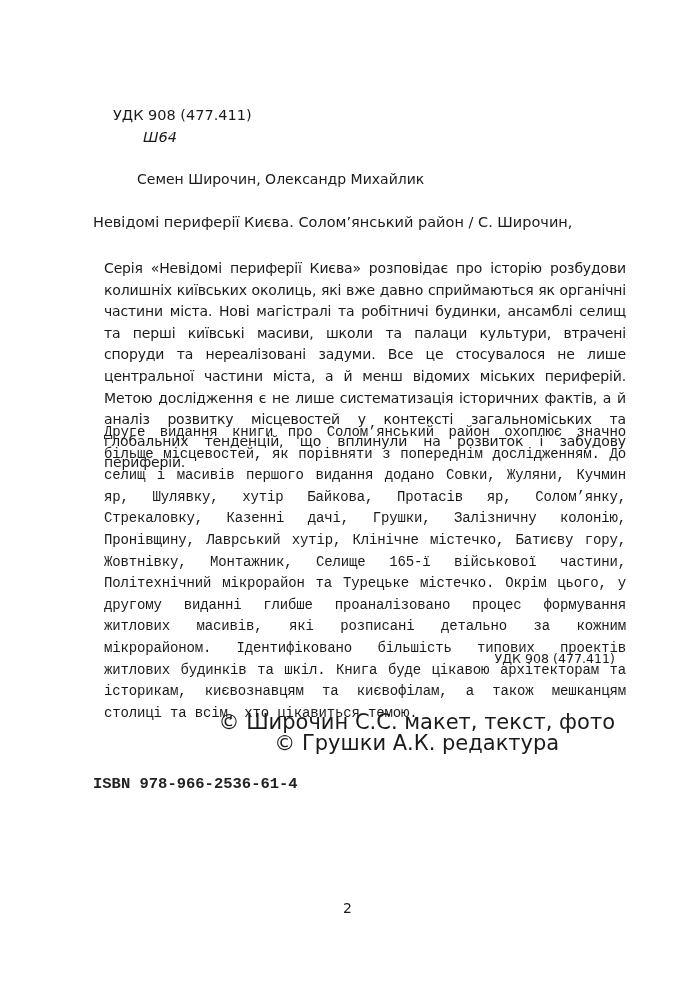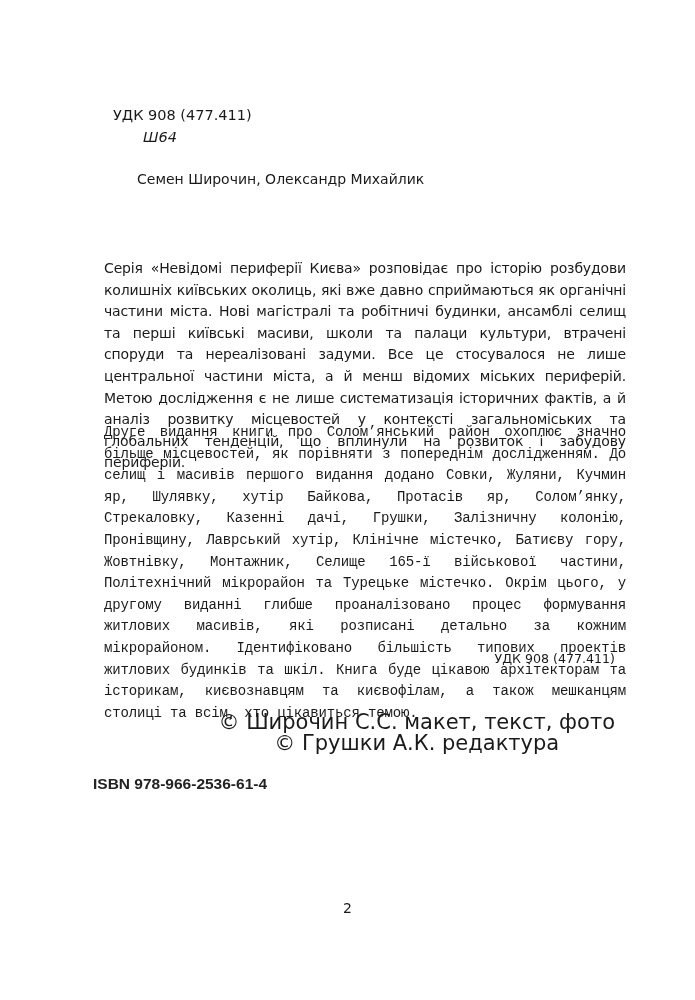--- a/index.html
+++ b/index.html
@@ -17,31 +17,32 @@
     font-size: 14px; line-height: 21.6px; text-align: justify;
     text-align-last: left; letter-spacing: -0.15px;
   }
   #p1 { top: 258px; }
   #p2 { top: 422px; font-family: Liberation Mono, monospace; }
   #udk-bottom { right: 80px; top: 651px; font-size: 12.6px; }
   #copyrights {
     position: absolute; right: 80px; top: 712px; text-align: center;
     font-size: 21px; line-height: 20.5px;
   }
-  #isbn { left: 93px; top: 775px; font-size: 15.5px; font-family: Liberation Sans, sans-serif; font-weight: bold; color: #222; }
+  #isbn { left: 93px; top: 775px; font-size: 15.5px; font-family: Liberation Mono, monospace; font-weight: bold; color: #222; }
   #pagenum { left: 343px; top: 900px; font-size: 14px; }
 </style>
 </head>
 <body>
 
 <div id="udk-top" class="abs">УДК 908 (477.411)</div>
 <div id="code" class="abs">Ш64</div>
 <div id="authors" class="abs">Семен Широчин, Олександр Михайлик</div>
 
 <div id="bib" class="abs">
+  <div>Невідомі периферії Києва. Солом’янський район / С. Широчин,</div>
 </div>
 
 <div id="p1" class="para">Серія «Невідомі периферії Києва» розповідає про історію розбудови колишніх київських околиць, які вже давно сприймаються як органічні частини міста. Нові магістралі та робітничі будинки, ансамблі селищ та перші київські масиви, школи та палаци культури, втрачені споруди та нереалізовані задуми. Все це стосувалося не лише центральної частини міста, а й менш відомих міських периферій. Метою дослідження є не лише систематизація історичних фактів, а й аналіз розвитку місцевостей у контексті загальноміських та глобальних тенденцій, що вплинули на розвиток і забудову периферій.</div>
 <div id="p2" class="para">Друге видання книги про Солом’янський район охоплює значно більше місцевостей, як порівняти з попереднім дослідженням. До селищ і масивів першого видання додано Совки, Жуляни, Кучмин яр, Шулявку, хутір Байкова, Протасів яр, Солом’янку, Стрекаловку, Казенні дачі, Грушки, Залізничну колонію, Пронівщину, Лаврський хутір, Клінічне містечко, Батиєву гору, Жовтнівку, Монтажник, Селище 165-ї військової частини, Політехнічний мікрорайон та Турецьке містечко. Окрім цього, у другому виданні глибше проаналізовано процес формування житлових масивів, які розписані детально за кожним мікрорайоном. Ідентифіковано більшість типових проектів житлових будинків та шкіл. Книга буде цікавою архітекторам та історикам, києвознавцям та києвофілам, а також мешканцям столиці та всім, хто цікавиться темою.</div>
 
 <div id="udk-bottom" class="abs">УДК 908 (477.411)</div>
 
 <div id="copyrights">
   <div>© Широчин С.С. макет, текст, фото</div>
   <div>© Грушки А.К. редактура</div>

